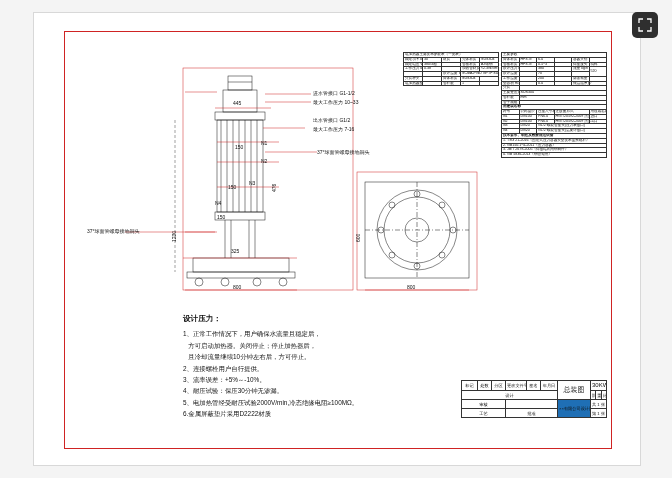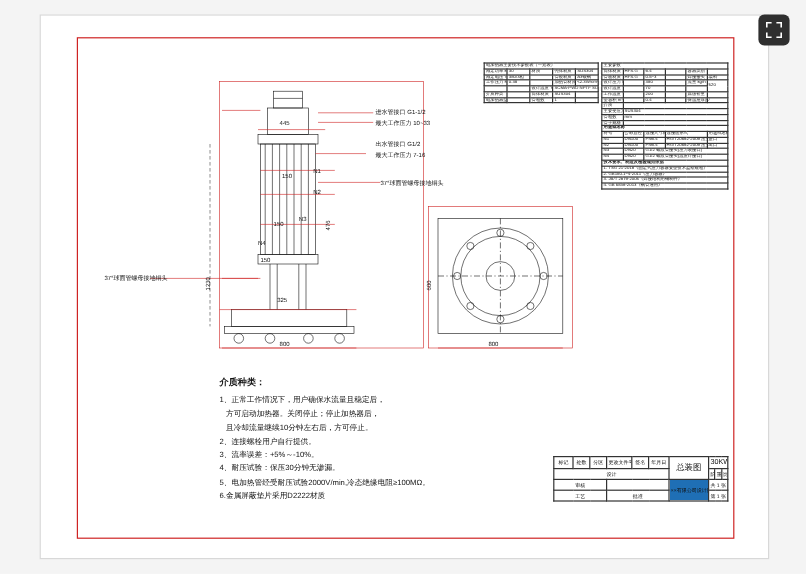--- a/index.html
+++ b/index.html
@@ -286,21 +286,21 @@
         <tr>
               <td colspan="6">3. JB/T 2679-2005《焊接结构用钢制件》</td>
             </tr>
         <tr>
               <td colspan="6">4. GB 5836-2013《钢管通用》</td>
             </tr>
       </tbody>
         </table>
 
       <div class="notes">
-        <div class="hd">介质种类：</div>
+        <div class="hd">设计压力：</div>
         <div>1、正常工作情况下，用户确保水流量且稳定后，</div>
         <div>   方可启动加热器。关闭停止；停止加热器后，</div>
         <div>   且冷却流量继续10分钟左右后，方可停止。</div>
         <div>2、连接螺栓用户自行提供。</div>
         <div>3、流率误差：+5%～-10%。</div>
         <div>4、耐压试验：保压30分钟无渗漏。</div>
         <div>5、电加热管经受耐压试验2000V/min,冷态绝缘电阻≥100MΩ。</div>
         <div>6.金属屏蔽垫片采用D2222材质</div>
       </div>
 

